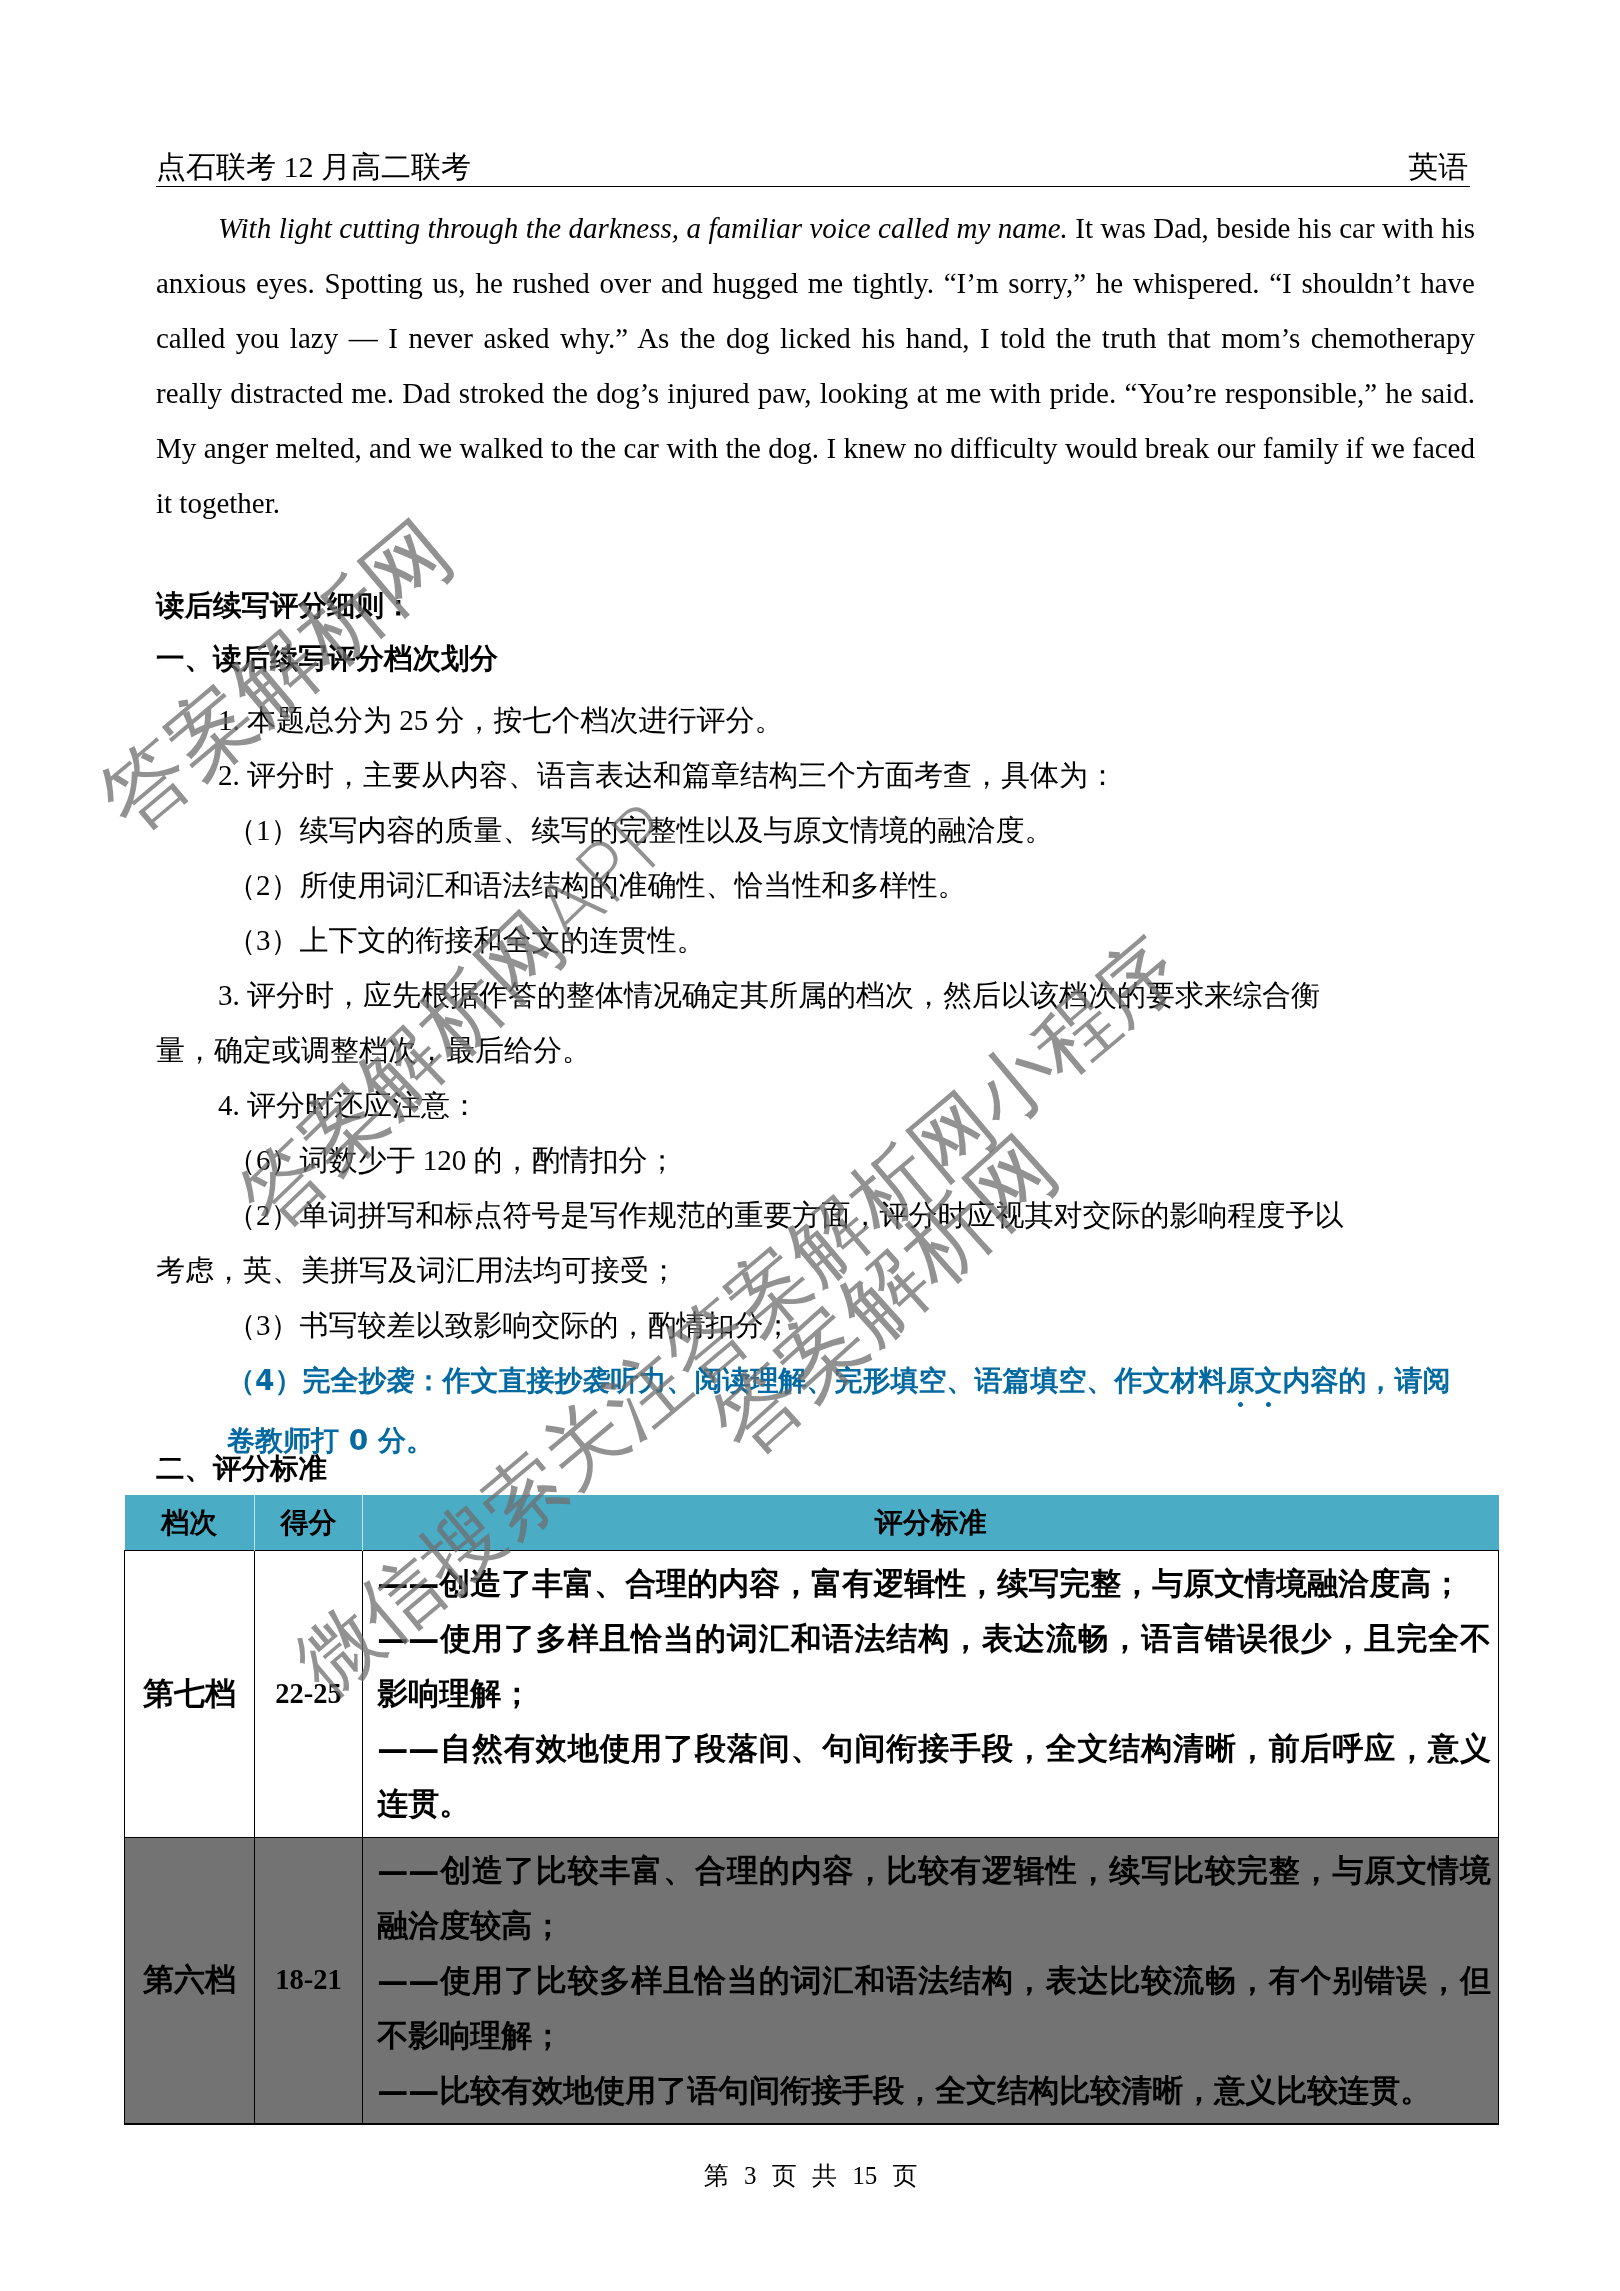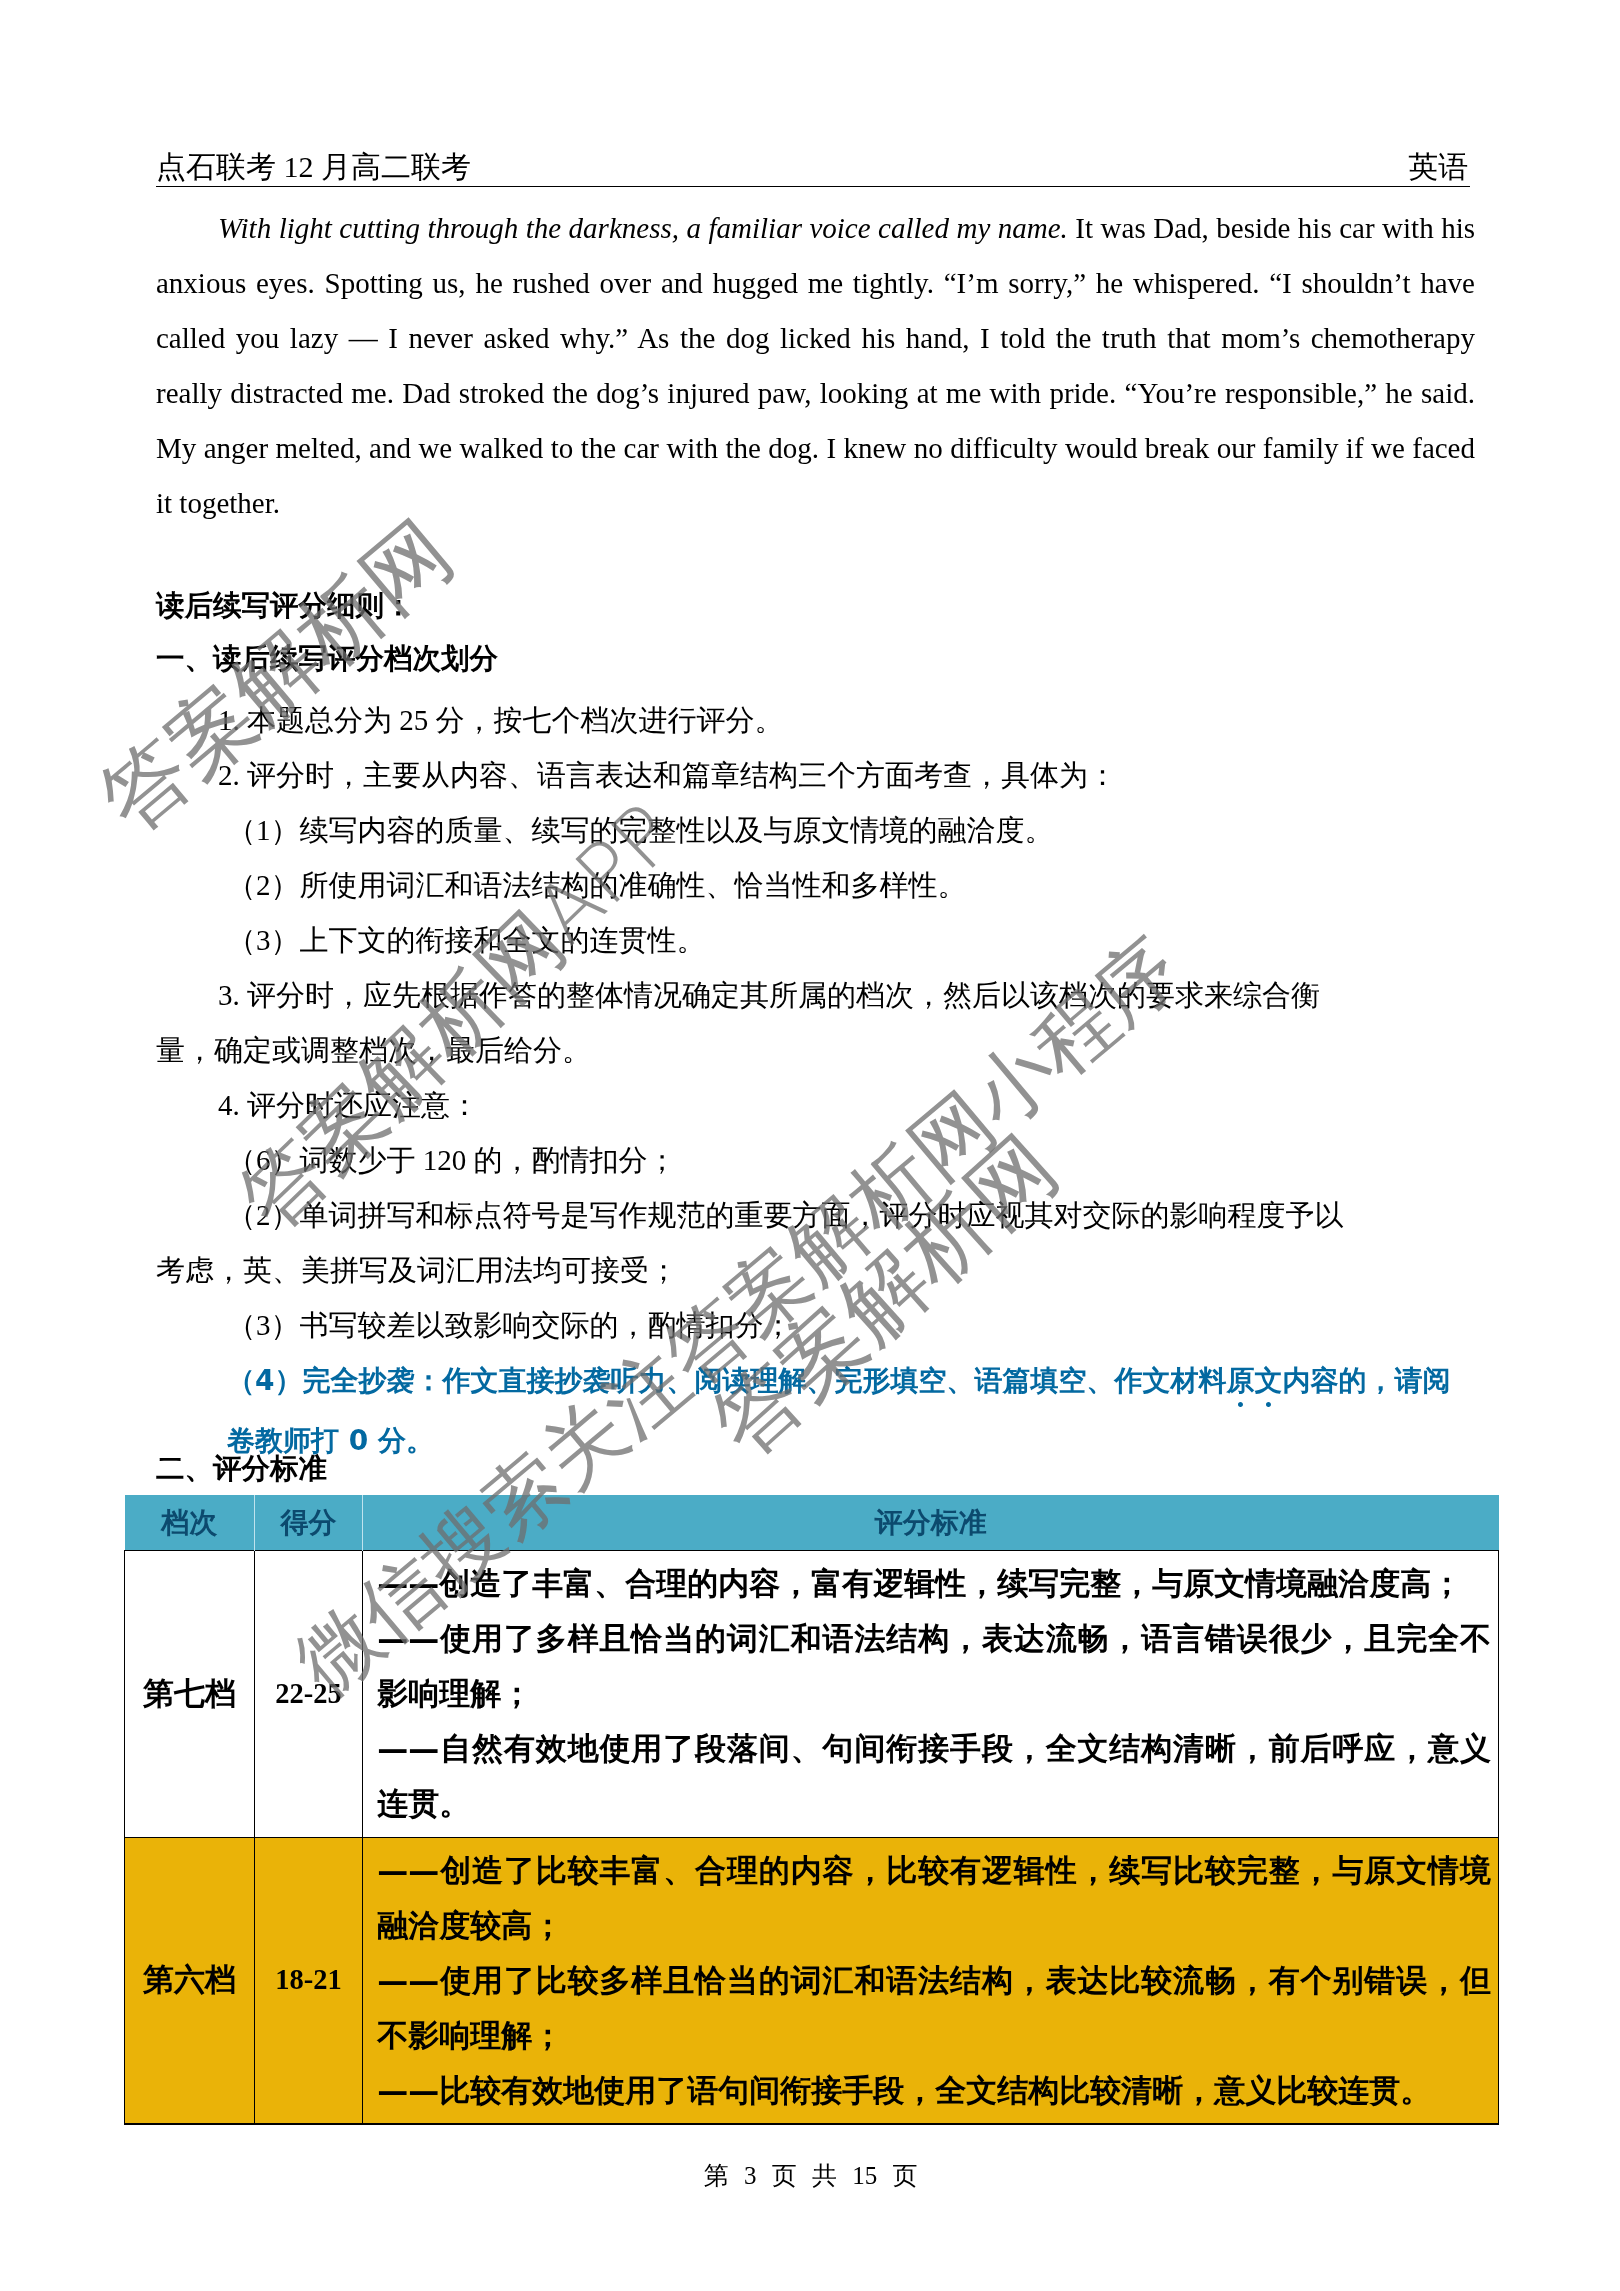--- a/index.html
+++ b/index.html
@@ -30,28 +30,28 @@
   .cont { padding-left: 0; }
   .wrap { white-space: normal !important; }
   .red { color: #0369a1; font-family: "DejaVu Sans", "Liberation Sans", sans-serif; font-weight: bold; font-size: 28px; }
   .dot-em { text-emphasis: dot; -webkit-text-emphasis: dot; text-emphasis-position: under; -webkit-text-emphasis-position: under; }
 
   .h-two { position: absolute; left: 156px; top: 1421px; font-size: 28.5px; }
 
   table.grade { position: absolute; left: 124px; top: 1466px; width: 1375px;
                 border-collapse: collapse; font-family: "DejaVu Sans", "Liberation Sans", sans-serif; }
   table.grade th { background: #4bacc6; height: 53px; font-size: 28px; font-weight: bold;
-                   color: #0c4a6e; border-left: 1.8px solid #bfe3ee; border-right: 1.8px solid #bfe3ee; border-top: 0; }
+                   color: #000000; border-left: 1.8px solid #bfe3ee; border-right: 1.8px solid #bfe3ee; border-top: 0; }
   table.grade th:first-child { border-left: 0; }
   table.grade th:last-child { border-right: 0; }
   table.grade td { border: 1.8px solid #000; vertical-align: middle; font-size: 31px; font-weight: bold; }
   table.grade td.level { width: 127px; text-align: center; }
   table.grade td.score { width: 105px; text-align: center; font-family: "Liberation Serif", "DejaVu Serif", serif; font-size: 28.5px; }
   table.grade td.crit { padding: 5.3px 7.1px 5.3px 14.3px; line-height: 55px; }
-  table.grade tr.alt td { background: #eab308; }
+  table.grade tr.alt td { background: #737373; }
   table.grade tr.first td { border-top: 1.8px solid #000; }
   table.grade tr:last-child td { border-bottom: 2.7px solid #000; }
   .crit .item { margin: 0; text-align: justify; }
 
   .footer { position: absolute; left: 0; width: 1621px; top: 2130px; text-align: center;
             font-size: 25px; letter-spacing: 0; word-spacing: 9px; }
 
   .wm { position: absolute; color: rgba(110,110,110,0.75); font-family: "DejaVu Sans", sans-serif;
         font-weight: 200; white-space: nowrap; transform-origin: left bottom; pointer-events: none; }
 </style>

